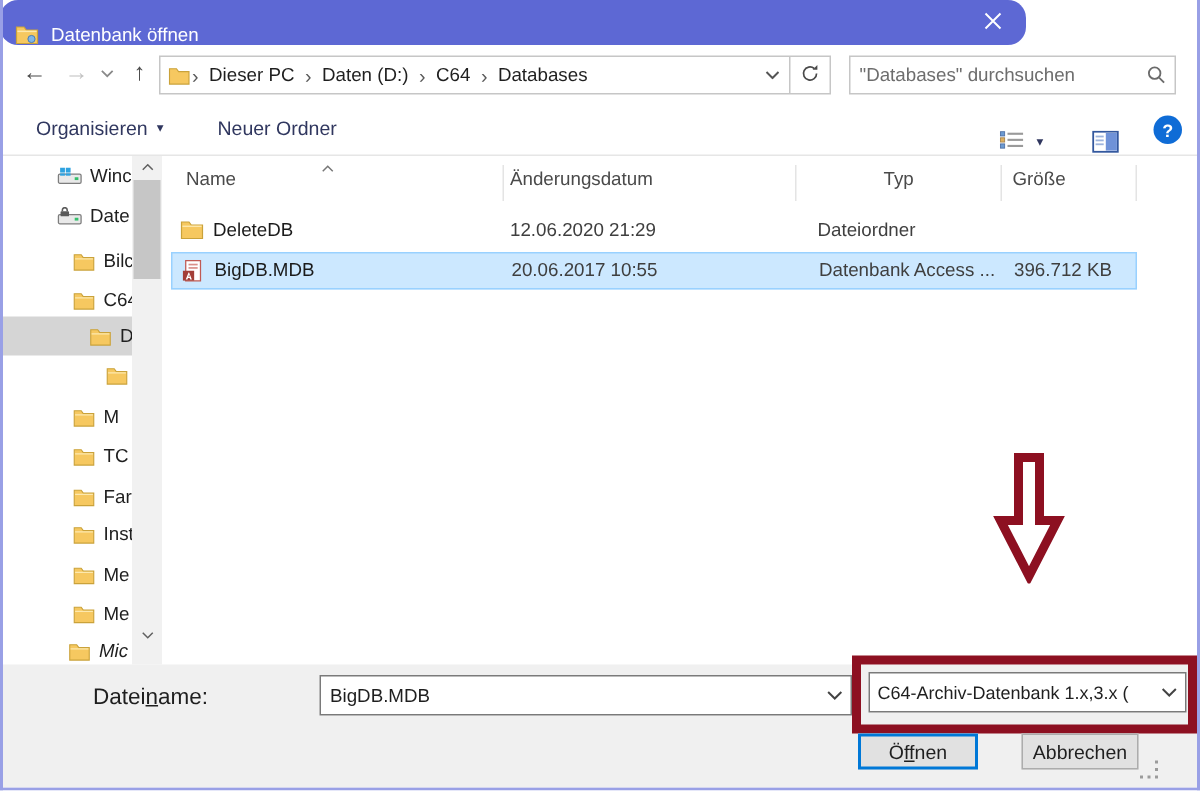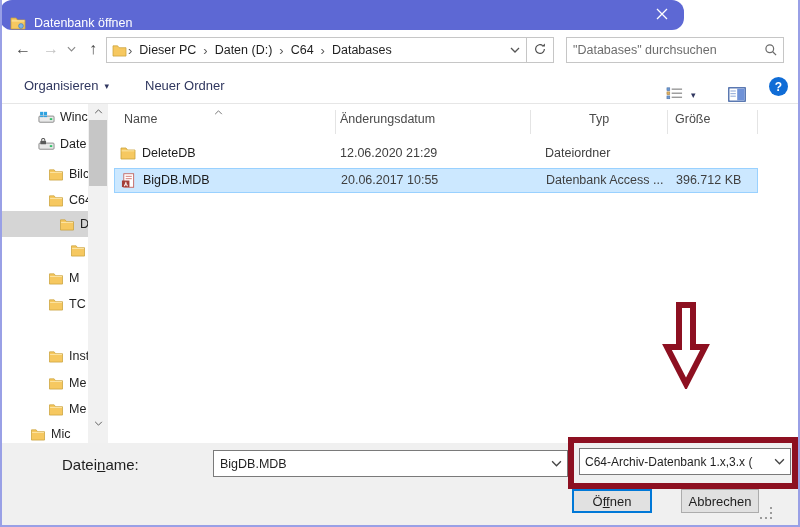--- a/index.html
+++ b/index.html
@@ -264,20 +264,29 @@
     </div>
     <div class="side-item" style="top:187px;padding-left:46px;">
       <span class="ic">
           <svg width="16" height="13" viewBox="0 0 16 14">
             <path d="M1 2h5l1.5 2H15v9H1z" fill="#f6c860" stroke="#caa23a" stroke-width="0.8"></path>
             <path d="M1.6 4.4h12.8v0.9H1.6z" fill="#fde9ae"></path>
           </svg>
         </span>
       <span class="lbl">TC</span>
     </div>
+    <div class="side-item" style="top:214px;padding-left:46px;">
+      <span class="ic">
+          <svg width="16" height="13" viewBox="0 0 16 14">
+            <path d="M1 2h5l1.5 2H15v9H1z" fill="#f6c860" stroke="#caa23a" stroke-width="0.8"></path>
+            <path d="M1.6 4.4h12.8v0.9H1.6z" fill="#fde9ae"></path>
+          </svg>
+        </span>
+      <span class="lbl">Far</span>
+    </div>
     <div class="side-item" style="top:239px;padding-left:46px;">
       <span class="ic">
           <svg width="16" height="13" viewBox="0 0 16 14">
             <path d="M1 2h5l1.5 2H15v9H1z" fill="#f6c860" stroke="#caa23a" stroke-width="0.8"></path>
             <path d="M1.6 4.4h12.8v0.9H1.6z" fill="#fde9ae"></path>
           </svg>
         </span>
       <span class="lbl">Inst</span>
     </div>
     <div class="side-item" style="top:266px;padding-left:46px;">
@@ -291,21 +300,21 @@
     </div>
     <div class="side-item" style="top:292px;padding-left:46px;">
       <span class="ic">
           <svg width="16" height="13" viewBox="0 0 16 14">
             <path d="M1 2h5l1.5 2H15v9H1z" fill="#f6c860" stroke="#caa23a" stroke-width="0.8"></path>
             <path d="M1.6 4.4h12.8v0.9H1.6z" fill="#fde9ae"></path>
           </svg>
         </span>
       <span class="lbl">Me</span>
     </div>
-    <div class="side-item" style="top:317px;padding-left:28px;">
+    <div class="side-item" style="top:317px;padding-left:43px;font-style:italic;">
       <span class="ic">
           <svg width="16" height="13" viewBox="0 0 16 14">
             <path d="M1 2h5l1.5 2H15v9H1z" fill="#f6c860" stroke="#caa23a" stroke-width="0.8"></path>
             <path d="M1.6 4.4h12.8v0.9H1.6z" fill="#fde9ae"></path>
           </svg>
         </span>
       <span class="lbl">Mic</span>
     </div>
   </div>
 

